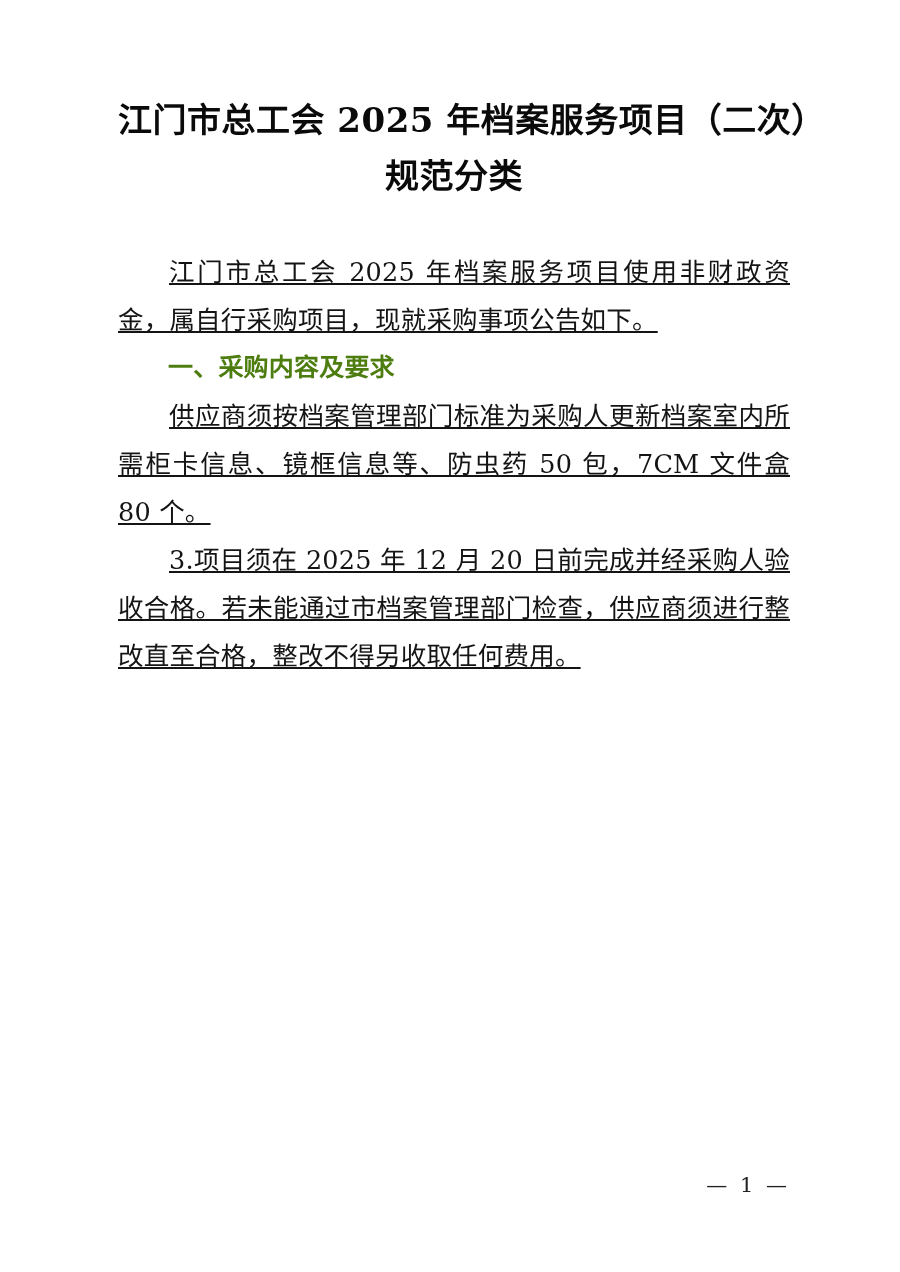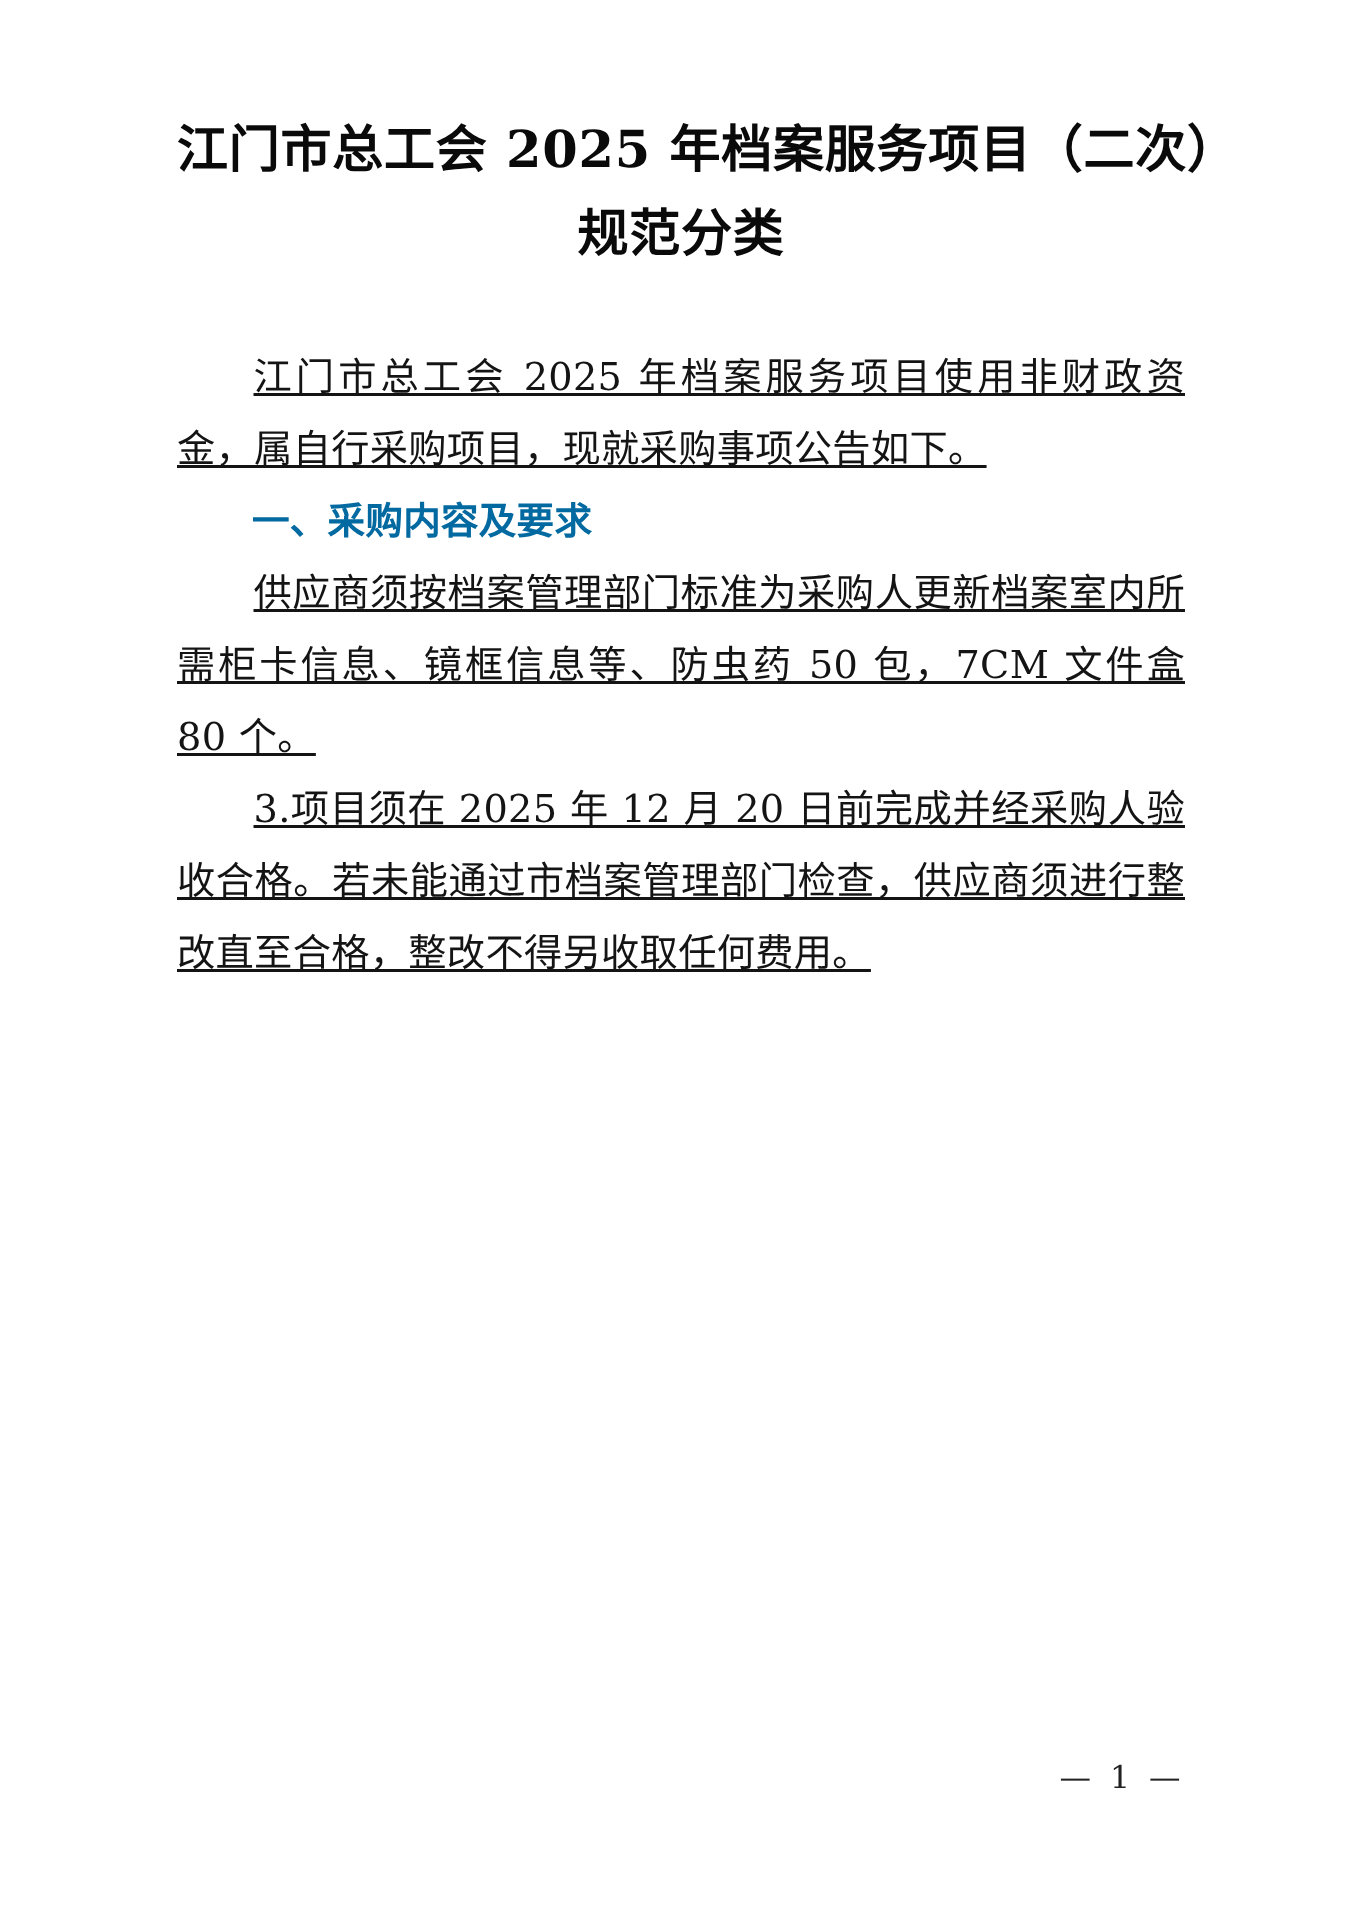--- a/index.html
+++ b/index.html
@@ -31,21 +31,21 @@
   .content {
     position: absolute;
     left: 118px;
     top: 0;
     width: 672px;
   }
 
   
   .doc-title {
     margin: 0;
-    padding-top: 72px;
+    padding-top: 92px;
     text-align: center;
     font-family: "DejaVu Serif", "Liberation Serif", serif;
     font-weight: 700;
     font-size: 34px;
     line-height: 56px;
     letter-spacing: 0.5px;
     color: #0a0a0a;
   }
   .doc-title .t-line {
     display: block;
@@ -70,21 +70,21 @@
   }
 
   
   h2.section-heading {
     margin: 0;
     font-family: "DejaVu Sans", "Liberation Sans", sans-serif;
     font-weight: 700;
     font-size: 25px;
     line-height: 48px;
     text-indent: 2em;
-    color: #0369a1;
+    color: #4d7c0f;
     letter-spacing: 0.2px;
   }
 
   
   .page-footer {
     position: absolute;
     left: 118px;
     top: 1172px;
     width: 672px;
     text-align: right;

